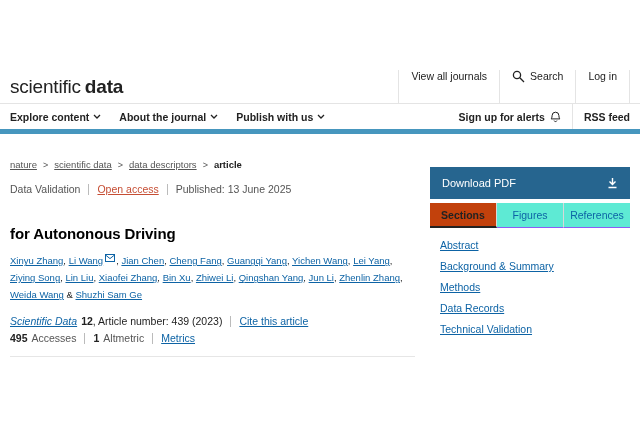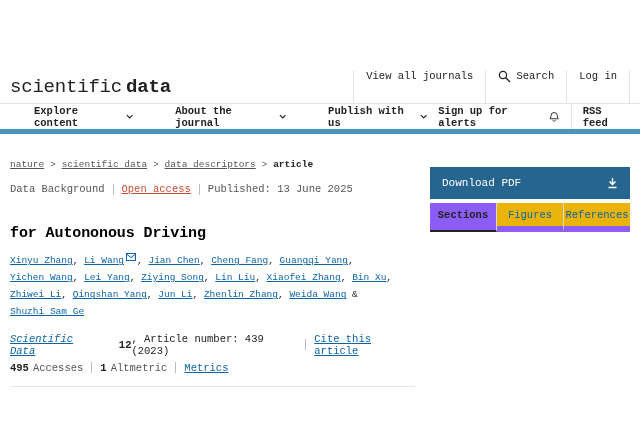--- a/index.html
+++ b/index.html
@@ -6,36 +6,36 @@
     --bar-blue:#4696be; --btn-blue:#26658f; --link:#0d63a5; --oa:#c64e34;
     --hairline:#e4e4e4; --gray:#555;
   }
   *{box-sizing:border-box;}
   html,body{margin:0;padding:0;}
   body{
     width:640px;height:427px;overflow:hidden;background:#fff;color:#222;
     font-family:"Liberation Sans", sans-serif;position:relative;
   }
   .inner{width:620px;margin:0 auto;}
-  .site{padding-top:70px;font-family:Liberation Mono, monospace;}
+  .site{padding-top:70px;}
 
   
   .hdr-row{border-bottom:1px solid var(--hairline);}
   .hdr-inner{display:flex;align-items:center;justify-content:space-between;height:33px;}
   .logo{font-size:19px;letter-spacing:-0.2px;cursor:pointer;white-space:nowrap;}
   .logo .light{font-weight:400;margin-right:4px;}
   .logo .bold{font-weight:700;}
   .hdr-links{display:flex;align-items:stretch;height:33px;font-size:10.5px;}
   .hdr-link{display:flex;align-items:flex-start;padding:0 12px;border-left:1px solid var(--hairline);cursor:pointer;gap:5px;}
   .hdr-link:last-child{border-right:1px solid var(--hairline);}
 
   
   .nav-inner{display:flex;justify-content:space-between;align-items:stretch;height:25px;font-size:10.5px;font-weight:700;}
   .nav-left{display:flex;gap:18px;align-items:center;}
-  .nav-item{display:flex;align-items:center;gap:4px;cursor:pointer;margin-left:24px;}
+  .nav-item{display:flex;align-items:center;gap:4px;cursor:pointer;}
   .nav-right{display:flex;align-items:stretch;}
   .nav-link{display:flex;align-items:center;gap:5px;padding:0 11px;cursor:pointer;}
   .nav-link.rss{border-left:1px solid var(--hairline);padding-right:0;}
   .blue-bar{height:5px;background:var(--bar-blue);}
 
   
   .main{display:flex;}
   .left-col{width:405px;margin-right:15px;}
   .sidebar{width:200px;padding-top:33px;}
 
@@ -49,36 +49,36 @@
   .oa-link{color:var(--oa);text-decoration:underline;cursor:pointer;}
 
   .title{margin:9px 0 0;font-size:15px;line-height:1.34;font-weight:700;color:#000;letter-spacing:-0.1px;}
 
   .authors{margin:8px 0 0;font-size:9.5px;line-height:1.8;color:#222;}
   .author-link{color:var(--link);text-decoration:underline;cursor:pointer;white-space:nowrap;}
   .mail-icon{margin-left:2px;margin-right:1px;vertical-align:2px;}
 
   .journal-line{margin-top:12px;font-size:10.5px;display:flex;align-items:center;}
   .journal-name{color:var(--link);font-style:italic;text-decoration:underline;cursor:pointer;}
-  .vol{font-weight:700;margin-left:20px;}
+  .vol{font-weight:700;margin-left:4px;}
   .cite-link,.metrics-link{color:var(--link);text-decoration:underline;cursor:pointer;}
 
   .metrics{margin-top:5px;font-size:10.5px;display:flex;align-items:center;}
   .num{font-weight:700;margin-right:4px;}
   .mlabel{color:var(--gray);}
   .divider{border-bottom:1px solid #e6e6e6;margin-top:12px;}
 
   
   .dl-btn{height:20px;background:var(--btn-blue);color:#fff;display:flex;align-items:center;
     justify-content:space-between;padding:16px 12px;font-size:11px;cursor:pointer;}
   .tabs{display:flex;margin-top:4px;background:#ebebeb;border-bottom:1px solid #c9c9c9;font-size:10.5px;}
-  .tab{flex:1;text-align:center;padding:6px 0 5px;color:var(--link);cursor:pointer;background:#eab308;
-    border-right:1px solid #d8d8d8;border-bottom:6px solid #8b5cf6;margin-bottom:-1px;}
+  .tab{flex:1;text-align:center;padding:6px 0 5px;color:var(--link);cursor:pointer;background:#5eead4;
+    border-right:1px solid #d8d8d8;border-bottom:1px solid #8b5cf6;margin-bottom:-1px;}
   .tab:last-child{border-right:none;}
-  .tab.active{background:#8b5cf6;color:#222;font-weight:700;border-bottom:2px solid #222;}
+  .tab.active{background:#c2410c;color:#222;font-weight:700;border-bottom:2px solid #222;}
   .toc{margin-top:11px;display:flex;flex-direction:column;gap:9px;font-size:10.5px;padding-left:10px;}
   .toc-link{color:var(--link);text-decoration:underline;cursor:pointer;width:max-content;}
 </style>
 </head>
 <body>
 
 <div class="site">
 
   <div class="hdr-row">
     <div class="inner hdr-inner">
@@ -148,21 +148,21 @@
           <a class="crumb">nature</a>
           <span class="crumb-sep">&gt;</span>
           <a class="crumb">scientific data</a>
           <span class="crumb-sep">&gt;</span>
           <a class="crumb">data descriptors</a>
           <span class="crumb-sep">&gt;</span>
           <span class="crumb-current">article</span>
         </nav>
 
       <div class="meta">
-        <span>Data Background</span>
+        <span>Data Validation</span>
         <span class="meta-sep"></span>
         <a class="oa-link">Open access</a>
         <span class="meta-sep"></span>
         <span>Published: 13 June 2025</span>
       </div>
 
       <h1 class="title">
         <br>
         <span>for Autononous Driving</span>
       </h1>
@@ -198,15 +198,22 @@
         <span>Download PDF</span>
         <svg width="11" height="12" viewBox="0 0 11 12">
             <path d="M5.5 1 V7 M2.5 4.5 L5.5 7.5 L8.5 4.5 M1.5 10.5 H9.5" fill="none" stroke="#fff" stroke-width="1.4"></path>
           </svg>
       </div>
       <div class="tabs">
           <div class="tab active">Sections</div>
           <div class="tab">Figures</div>
           <div class="tab">References</div>
         </div>
+      <nav class="toc">
+          <a class="toc-link">Abstract</a>
+          <a class="toc-link">Background &amp; Summary</a>
+          <a class="toc-link">Methods</a>
+          <a class="toc-link">Data Records</a>
+          <a class="toc-link">Technical Validation</a>
+        </nav>
     </aside>
   </div>
 </div>
 
 </body></html>

